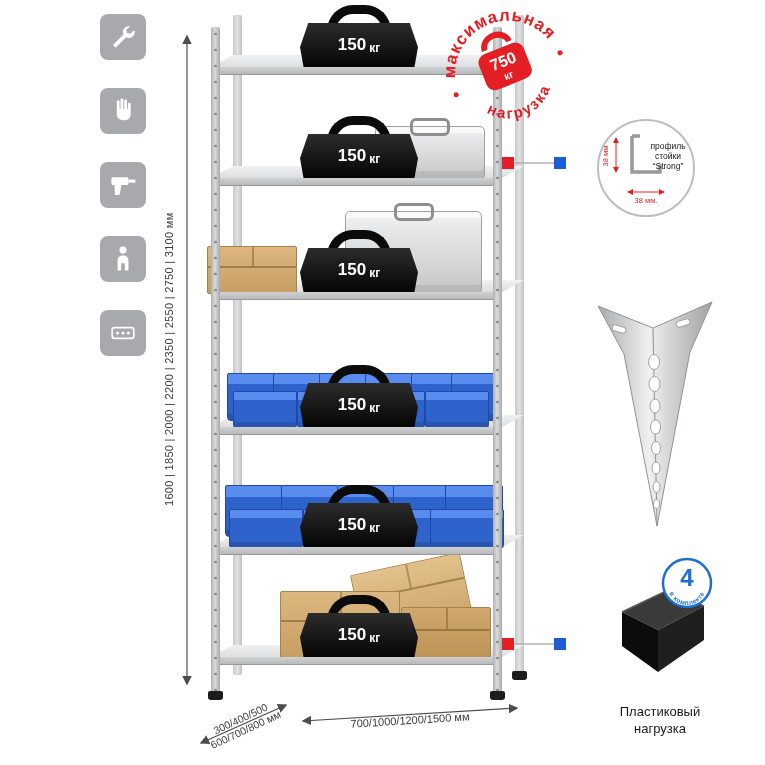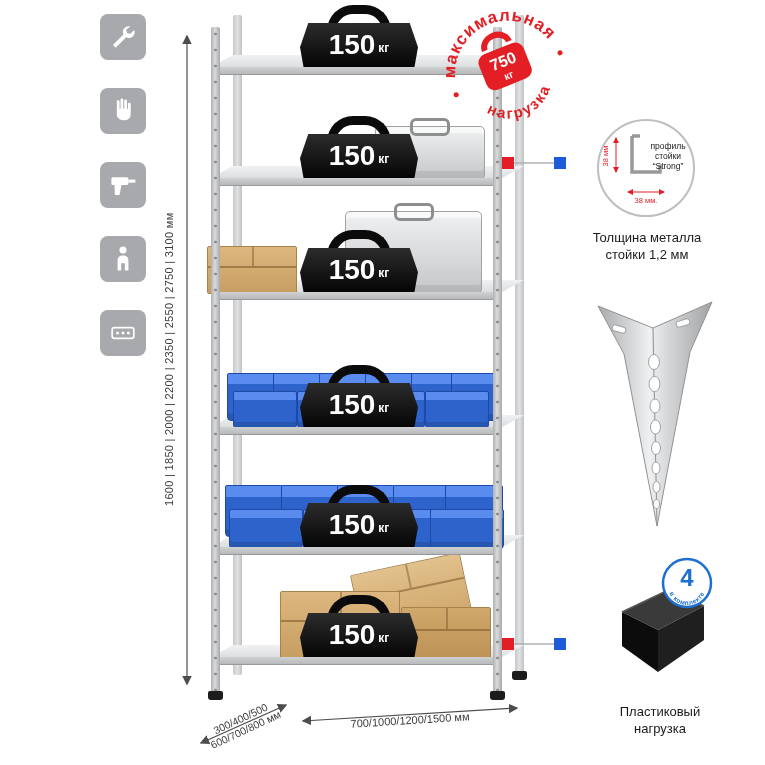--- a/index.html
+++ b/index.html
@@ -37,21 +37,21 @@
               background:linear-gradient(180deg,#cfd1d3,#b7b9bb);border-bottom:1px solid #97999c;}
 
   
   .kb{position:absolute;width:118px;height:62px;z-index:30;}
   .kb-handle{position:absolute;left:50%;transform:translateX(-50%);top:0;width:46px;height:34px;
              border:9px solid #0b0b0b;border-bottom:none;border-radius:26px 26px 0 0;}
   .kb-body{position:absolute;left:0;bottom:0;width:118px;height:44px;color:#fff;
            background:linear-gradient(180deg,#2c2c2c,#050505);
            clip-path:polygon(7% 0,93% 0,100% 55%,97% 100%,3% 100%,0 55%);
            display:flex;align-items:center;justify-content:center;gap:3px;}
-  .kb-num{font-size:28px;font-weight:bold;}
+  .kb-num{font-size:17px;font-weight:bold;}
   .kb-unit{font-size:12px;font-weight:bold;transform:translateY(3px);}
 
   
   .box{position:absolute;z-index:3;background:linear-gradient(180deg,#dcb77f,#c79e62);
        border:1px solid #a8824a;border-radius:2px;}
   .box::before{content:"";position:absolute;left:0;right:0;top:42%;height:2px;background:rgba(120,85,40,.55);}
   .box::after{content:"";position:absolute;top:0;bottom:58%;left:50%;width:2px;background:rgba(120,85,40,.45);}
   .case{position:absolute;z-index:3;background:linear-gradient(180deg,#f0f1f2,#c4c6c8);
         border:1px solid #9fa1a3;border-radius:5px;
         box-shadow:inset 0 6px 0 rgba(255,255,255,.6), inset 0 -8px 0 rgba(0,0,0,.08);}
@@ -271,24 +271,20 @@
     <circle cx="52" cy="52" r="48" fill="#fff" stroke="#bcbec0" stroke-width="2"></circle>
     <line x1="22" y1="22" x2="22" y2="56" stroke="#e31e24" stroke-width="1" marker-start="url(#pr-arr)" marker-end="url(#pr-arr)"></line>
     <text class="pr-red" transform="rotate(-90 14 40)" x="14" y="40" text-anchor="middle">38 мм</text>
     <path d="M38 20 h8 M38 20 v36 h28 v-7" fill="none" stroke="#97999b" stroke-width="3.5"></path>
     <text class="pr-text" x="74" y="33" text-anchor="middle">профиль</text>
     <text class="pr-text" x="74" y="43" text-anchor="middle">стойки</text>
     <text class="pr-text" x="74" y="53" text-anchor="middle">“Strong”</text>
     <line x1="34" y1="76" x2="70" y2="76" stroke="#e31e24" stroke-width="1" marker-start="url(#pr-arr)" marker-end="url(#pr-arr)"></line>
     <text class="pr-red" x="52" y="87" text-anchor="middle">38 мм.</text>
   </svg>
-  <div class="caption" style="left:572px;top:230px;width:150px">
-    <span>Толщина металла</span><br>
-    <span>стойки 1,2 мм</span>
-  </div>
 
   <svg class="abs" style="left:588px;top:300px" width="130" height="232" viewBox="0 0 130 232">
     <defs>
       <linearGradient id="gpost" x1="0" y1="0" x2="1" y2="0">
         <stop offset="0" stop-color="#a8aaac"></stop>
           <stop offset="0.45" stop-color="#eef0f1"></stop>
         <stop offset="0.6" stop-color="#d7d9da"></stop>
           <stop offset="1" stop-color="#a0a2a4"></stop>
       </linearGradient>
     </defs>

